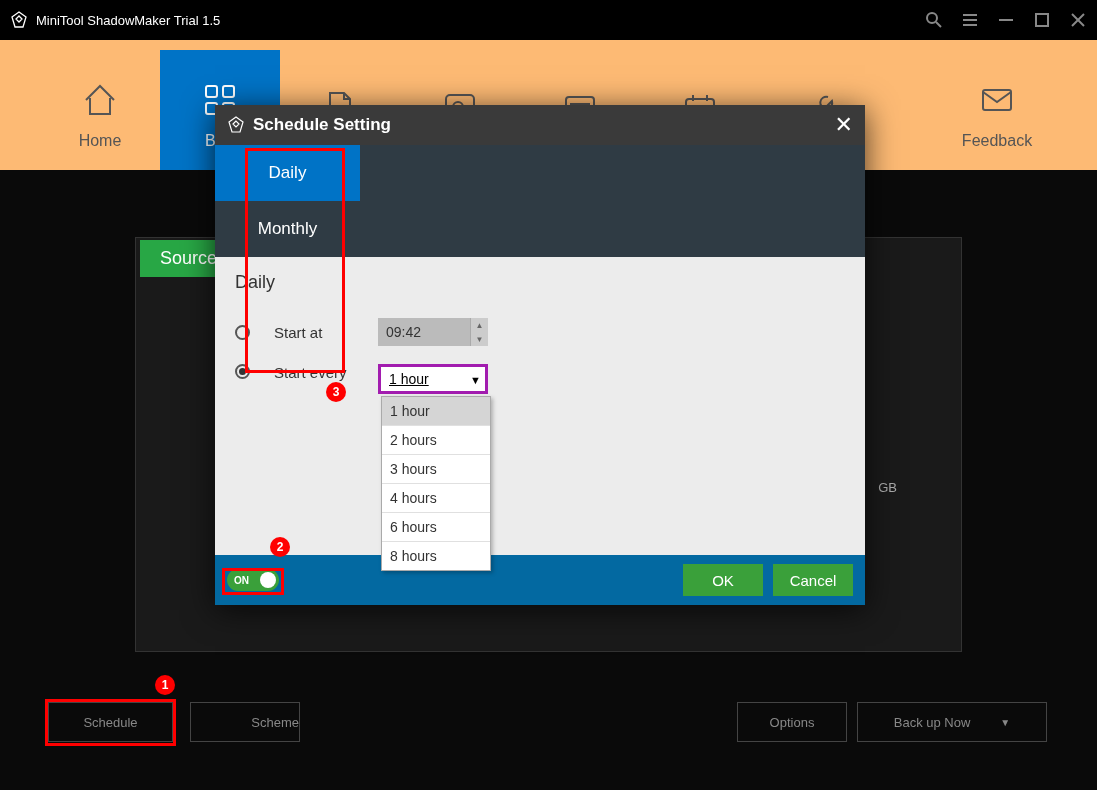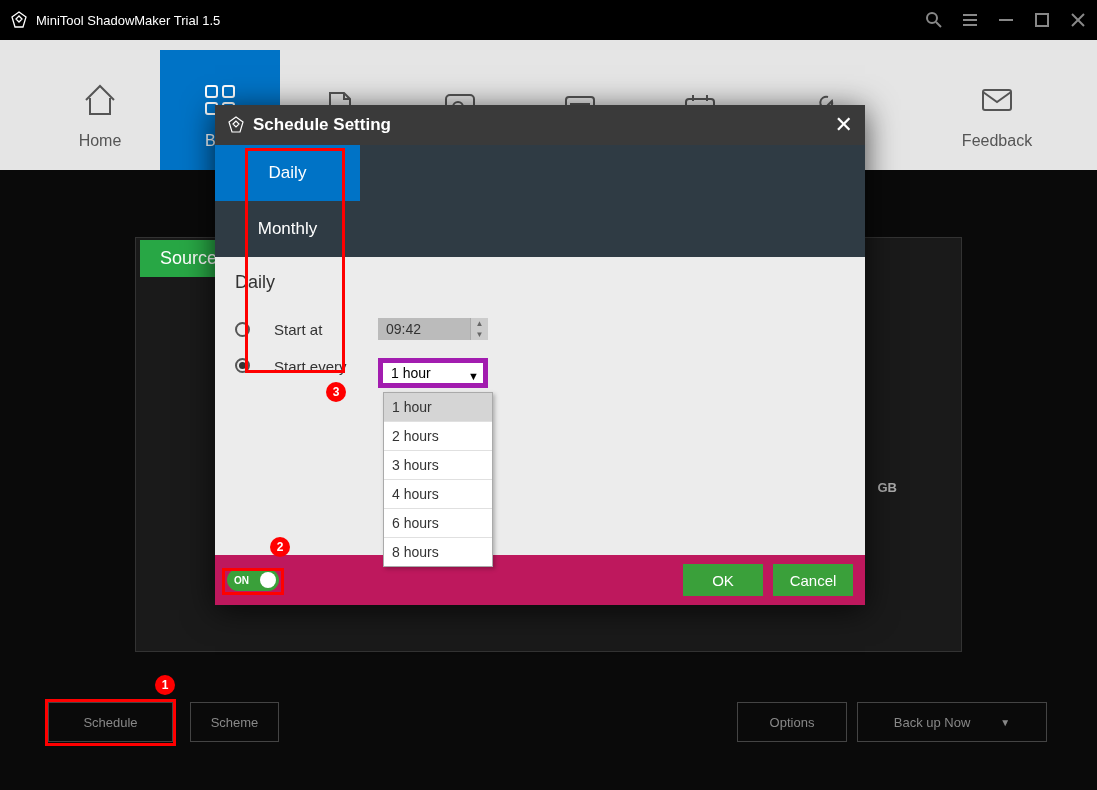--- a/index.html
+++ b/index.html
@@ -6,35 +6,35 @@
 body { background: #0a0a0a; width: 1097px; height: 790px; position: relative; overflow: hidden; }
 
 
 .titlebar { height: 40px; background: #000; display: flex; align-items: center; padding: 0 10px; }
 .titlebar .logo { width: 18px; height: 18px; margin-right: 8px; display:flex; align-items:center; justify-content:center; }
 .titlebar .title { color: #fff; font-size: 13px; flex: 1; }
 .titlebar .controls { display: flex; gap: 18px; color: #888; }
 .titlebar .controls span { cursor: pointer; font-size: 18px; line-height:1; }
 
 
-.navrow { display: flex; padding: 10px 40px 0 40px; gap: 0; background:#e5e5e5; height:130px; }
+.navrow { display: flex; padding: 10px 40px 0 40px; gap: 0; background:#fdba74; height:130px; }
 .navitem { width: 120px; display:flex; flex-direction:column; align-items:center; justify-content:center; gap:12px; color:#555; padding:20px 0 10px 0; }
 .navitem .icon { width:40px; height:40px; display:flex; align-items:center; justify-content:center; }
 .navitem .label { font-size:16px; }
 .navitem.active { background:#0073c6; color:#fff; }
 
 
 .mainarea { position:absolute; left:135px; top:237px; right:135px; height:415px; background:#1a1a1a; border:1px solid #333; }
 .source-strip { position:absolute; left:140px; top:240px; background:#28a745; color:#fff; padding:8px 20px; font-size:18px; }
-.gb-text { position:absolute; right:200px; top:480px; color:#aaa; font-size:13px;font-weight:bold; }
+.gb-text { position:absolute; right:200px; top:480px; color:#aaa; font-size:13px; }
 
 
 .bottombtn { position:absolute; bottom:48px; background:#0a0a0a; border:1px solid #444; color:#888; font-size:13px; height:40px; display:flex; align-items:center; justify-content:center; cursor:pointer; }
 .btn-schedule { left:48px; width:125px;margin-top:35px; }
-.btn-scheme { left:190px; width:89px; }
+.btn-scheme { left:190px; width:110px;justify-content:flex-end; }
 .btn-options { right:250px; width:110px; }
 .btn-backup { right:50px; width:190px; }
 .btn-backup .caret { margin-left:30px; font-size:10px; }
 
 
 .dialog { position:absolute; left:215px; top:105px; width:650px; background:#2f3b44; box-shadow:0 5px 30px rgba(0,0,0,.7); }
 .dlg-head { height:40px; background:#3a3a3a; display:flex; align-items:center; padding:0 12px; }
 .dlg-head .dlg-logo { margin-right:8px; display:flex; }
 .dlg-head .dlg-title { color:#fff; font-size:17px; font-weight:bold; flex:1; }
 .dlg-head .close { color:#fff; font-size:22px; cursor:pointer; }
@@ -43,32 +43,32 @@
 .dlg-sidebar { width:145px; background:#2f3b44; }
 .tab { height:56px; display:flex; align-items:center; justify-content:center; color:#fff; font-size:17px; cursor:pointer; }
 .tab.active { background:#0073c6; }
 
 .dlg-content { flex:1; background:#ececec; padding:15px 20px; position:relative; }
 .content-title { font-size:18px; color:#333; margin-bottom:25px; }
 .row { display:flex; align-items:center; margin-bottom:18px; gap:24px; }
 .radio { width:15px; height:15px; border-radius:50%; border:2px solid #555; display:inline-flex; align-items:center; justify-content:center; cursor:pointer; }
 .radio.sel::after { content:''; width:7px; height:7px; background:#333; border-radius:50%; }
 .row .lbl { width:80px; font-size:15px; color:#333; }
-.timebox { width:110px; height:22px; background:#bbb; color:#333; display:flex; align-items:center; padding:0 8px; font-size:14px; position:relative; }
+.timebox { width:110px; height:28px; background:#bbb; color:#333; display:flex; align-items:center; padding:0 8px; font-size:14px; position:relative; }
 .timebox .spinners { position:absolute; right:0; top:0; bottom:0; width:18px; background:#ccc; border-left:1px solid #aaa; display:flex; flex-direction:column; }
 .timebox .spinners span { flex:1; display:flex; align-items:center; justify-content:center; font-size:8px; color:#666; }
 
-.selectbox { width:110px; height:30px; background:#fff; border:5px solid #a21caf; display:flex; align-items:center; padding:0 8px; font-size:14px; position:relative; cursor:pointer; }
+.selectbox { width:110px; height:30px; background:#fff; border:3px solid #a21caf; display:flex; align-items:center; padding:0 8px; font-size:14px; position:relative; cursor:pointer;text-decoration:underline; }
 .selectbox .caret { position:absolute; right:4px; top:7px; font-size:11px; }
 .dropdown { position:absolute; left:0; top:29px; width:110px; background:#fff; border:1px solid #aaa; box-shadow:2px 2px 4px rgba(0,0,0,.25); z-index:10; }
 .dropdown .opt { padding:6px 8px; font-size:14px; color:#333; border-bottom:1px solid #e0e0e0; cursor:pointer; }
 .dropdown .opt.highlight { background:#d5d5d5; }
 .dropdown .opt:last-child { border-bottom:none; }
 
-.dlg-foot { height:50px; background:#be185d; display:flex; align-items:center; padding:0 12px; gap:10px; }
+.dlg-foot { height:50px; background:#0369a1; display:flex; align-items:center; padding:0 12px; gap:10px; }
 .toggle { width:52px; height:22px; background:#3aa03a; border-radius:11px; position:relative; cursor:pointer; display:flex; align-items:center; }
 .toggle .knob { width:16px; height:16px; background:#fff; border-radius:50%; position:absolute; right:3px; }
 .toggle .txt { color:#fff; font-size:10px; font-weight:bold; margin-left:7px; }
 .dlg-foot .spacer { flex:1; }
 .gbtn { background:#3aa03a; color:#fff; border:none; width:80px; height:32px; font-size:15px; cursor:pointer; }
 
 
 .redbox { position:absolute; border:3px solid #ff0000; pointer-events:none; z-index:50; }
 .redbox.rb-schedule { left:45px; bottom:44px; width:131px; height:47px; }
 .redbox.rb-tabs { left:245px; top:148px; width:100px; height:225px; }

